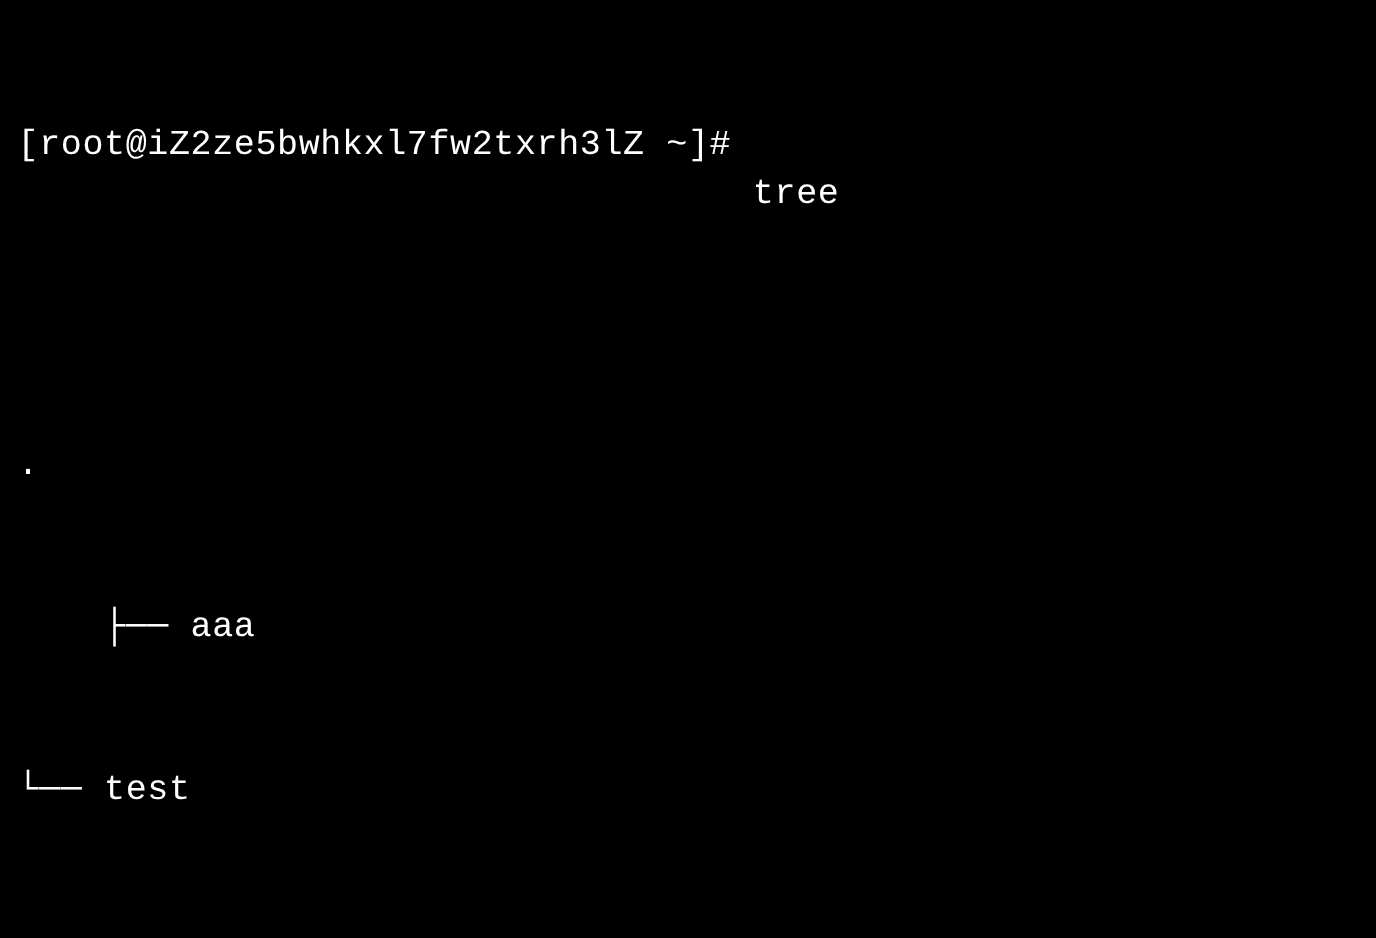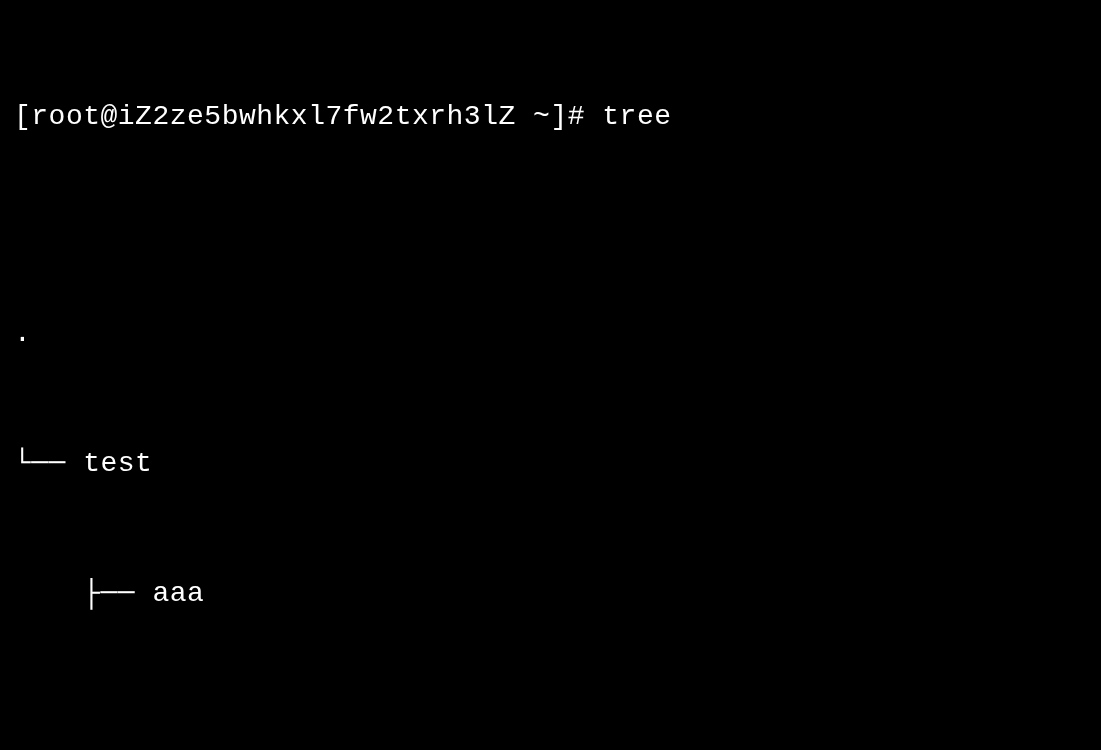--- a/index.html
+++ b/index.html
@@ -22,36 +22,37 @@
       white-space: pre;
     }
     .prompt-line {
       display: flex;
     }
     .prompt {
       color: #ffffff;
     }
     .command {
       color: #ffffff;
+      margin-top: 39px;
     }
     .tree-output {
       color: #ffffff;
     }
   </style>
 </head>
 <body>
 
 <div class="terminal">
   <div class="prompt-line">
     <span class="prompt">[root@iZ2ze5bwhkxl7fw2txrh3lZ ~]# </span><span class="command">tree</span>
   </div>
   <div class="tree-output">
     <div>.</div>
+    <div>    ├── aaa</div>
     <div>└── test</div>
-    <div>    ├── aaa</div>
     
     
     
     
     
     
     
     
     
   </div>

